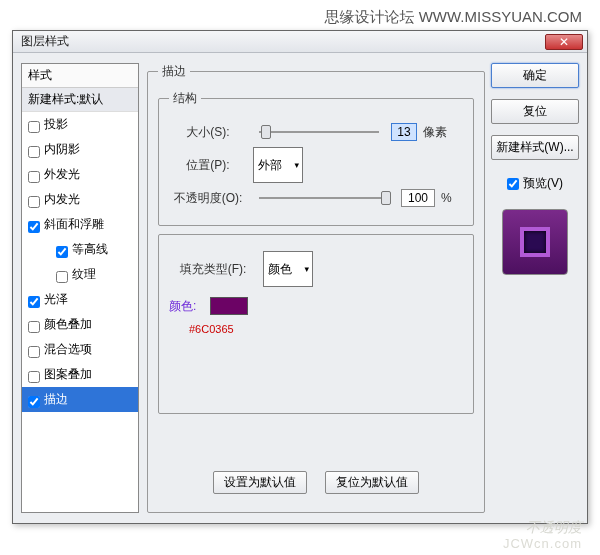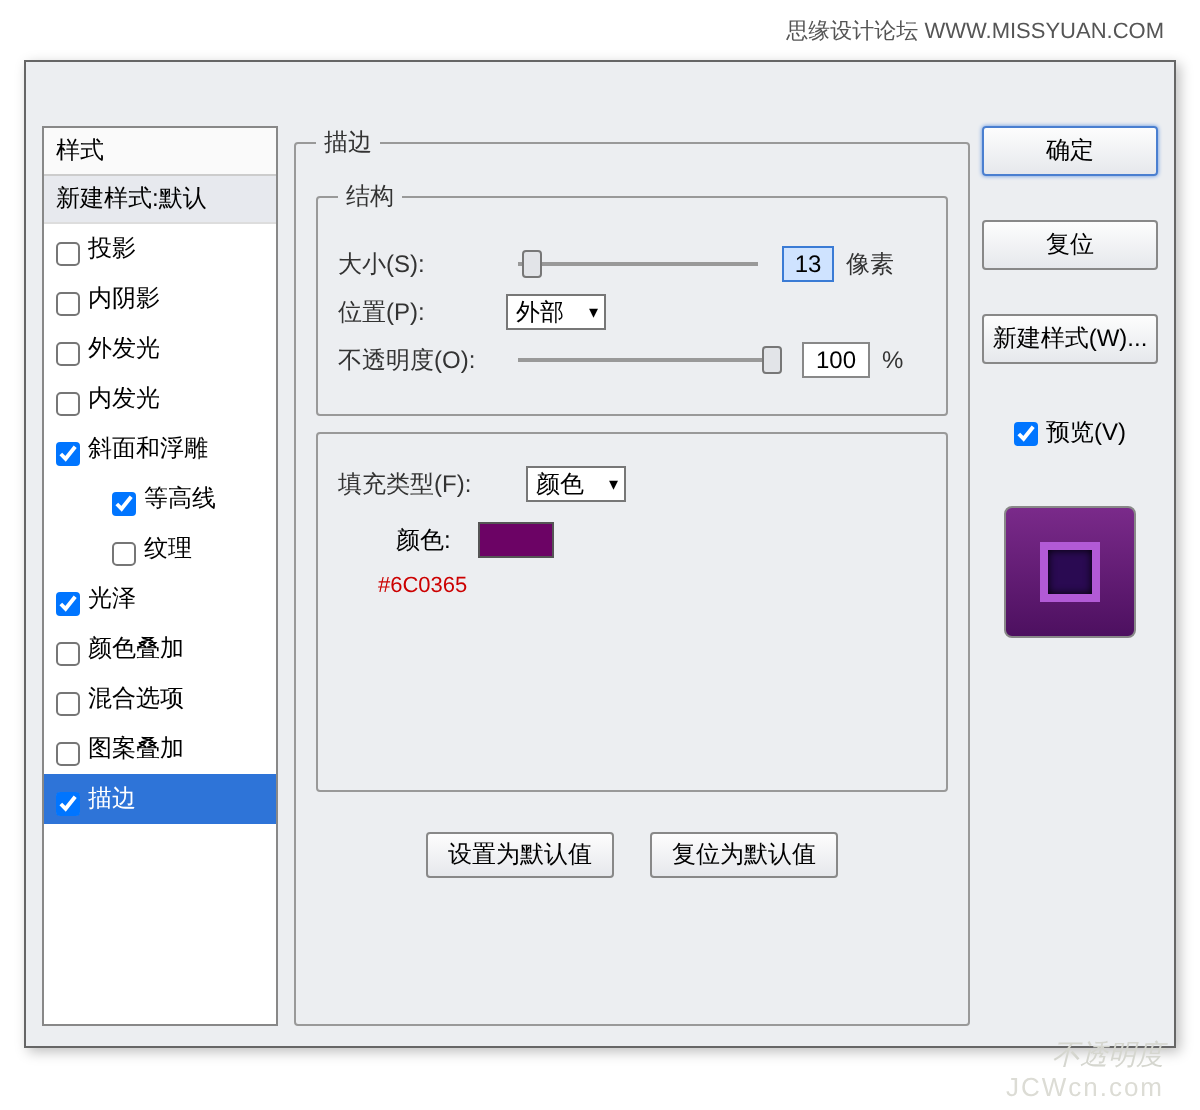--- a/index.html
+++ b/index.html
@@ -1,18 +1,18 @@
 <!DOCTYPE html>
 <html><head>
 <meta charset="utf-8">
 <style>
 * { box-sizing: border-box; margin: 0; padding: 0; font-family: "Microsoft YaHei", SimSun, Arial, sans-serif; font-size: 12px; }
 body { background: #fff; width: 600px; height: 555px; position: relative; overflow: hidden; }
 
-.top-text { position: absolute; top: 8px; right: 18px; color: #555; font-size: 11px; }
+.top-text { position: absolute; top: 8px; right: 18px; color: #555; font-size: 15px; }
 
 .dialog { position: absolute; left: 12px; top: 30px; width: 576px; height: 494px; background: #eceef1; border: 1px solid #666; box-shadow: 2px 2px 6px rgba(0,0,0,0.25); }
 
 .titlebar { height: 22px; background: linear-gradient(#f5f6f8,#e2e5ea); border-bottom: 1px solid #b8bcc3; display: flex; align-items: center; justify-content: space-between; padding: 0 4px 0 8px; }
 .titlebar .title { color: #222; }
 .close-btn { width: 38px; height: 16px; background: linear-gradient(#e58a8a,#c93535); border: 1px solid #8a2323; border-radius: 2px; color: #fff; display: flex; align-items: center; justify-content: center; font-size: 11px; cursor: pointer; }
 
 .body { position: absolute; top: 22px; left: 0; right: 0; bottom: 0; }
 
 
@@ -23,56 +23,62 @@
 .style-item.selected { background: #2e74d8; color: #fff; }
 .style-item input[type=checkbox] { width: 12px; height: 12px; }
 .indent { padding-left: 18px; margin-left: 16px; }
 
 
 .center-panel { position: absolute; left: 134px; top: 10px; width: 338px; height: 450px; }
 fieldset { border: 1px solid #999; border-radius: 2px; margin-bottom: 8px; padding: 10px 10px 12px 10px; position: relative; }
 legend { padding: 0 4px; color: #333; }
 .outer-fs { height: 100%; }
 .row { display: flex; align-items: center; margin: 6px 0; gap: 6px; }
-.row-label { width: 78px; text-align: left; color: #333; }
+.row-label { width: 78px; text-align: center; color: #333; }
 .slider-track { flex: 0 0 120px; height: 2px; background: #999; position: relative; margin: 0 6px; }
 .slider-handle { position: absolute; width: 10px; height: 14px; background: #e2e4e8; border: 1px solid #777; top: -6px; border-radius: 2px; }
 .num-input { width: 26px; height: 18px; border: 1px solid #3a7bd5; background: #cfe3ff; text-align: center; color: #000; }
 .unit { color: #333; }
-.select { border: 1px solid #777; background: #fff; height: 18px; padding: 0 14px 0 4px; position: relative; display: inline-flex; align-items: center; min-width: 50px; }
+.select { border: 1px solid #777; background: #fff; height: 36px; padding: 0 14px 0 4px; position: relative; display: inline-flex; align-items: center; min-width: 50px; }
 .select::after { content: "▾"; position: absolute; right: 3px; font-size: 9px; }
 .opacity-slider { flex: 0 0 130px; }
 .opacity-handle { left: 122px; }
 .num-plain { width: 34px; height: 18px; border: 1px solid #888; background: #fff; text-align: center; }
 
 .color-swatch { width: 38px; height: 18px; background: #6C0365; border: 1px solid #555; cursor: pointer; }
-.color-label { color: #000000; margin-right: 8px; margin-left: 29px; }
+.color-label { color: #6d28d9; margin-right: 8px; }
 .hex-text { color: #c00; margin-left: 20px; margin-top: 8px; font-size: 11px; display: block; }
 
-.btn-row { display: flex; justify-content: center; gap: 18px; margin-top: 20px; }
+.btn-row { display: flex; justify-content: center; gap: 18px; margin-top: 57px; }
 .btn { border: 1px solid #888; background: linear-gradient(#fdfdfd,#e6e8ec); padding: 2px 10px; border-radius: 2px; cursor: pointer; }
 
 
-.right-panel { position: absolute; right: 8px; top: 10px; width: 88px; display: flex; flex-direction: column; gap: 22px; }
+.right-panel { position: absolute; right: 8px; top: 10px; width: 88px; display: flex; flex-direction: column; gap: 11px; }
 .rbtn { border: 1px solid #888; background: linear-gradient(#fdfdfd,#e6e8ec); padding: 3px 0; border-radius: 2px; cursor: pointer; text-align: center; }
 .rbtn.primary { border: 1px solid #4a7fd0; box-shadow: 0 0 2px #5a8fe0; }
 .preview-row { display: flex; align-items: center; gap: 4px; justify-content: center; margin-top: 4px; }
 .preview-row input { width: 12px; height: 12px; }
 .preview-box { width: 66px; height: 66px; background: linear-gradient(#7a2a8a,#4d1060); border: 1px solid #888; margin: 6px auto 0; display: flex; align-items: center; justify-content: center; border-radius: 4px; }
 .preview-inner { width: 30px; height: 30px; background: #2a0a52; border: 4px solid #b25ad6; box-shadow: inset 0 0 4px #000; }
 
 .watermark1 { position: absolute; right: 18px; bottom: 18px; color: #d5d6cf; font-size: 14px; font-style: italic; pointer-events: none; }
 .watermark2 { position: absolute; right: 18px; bottom: 4px; color: #dcdcd5; font-size: 13px; letter-spacing: 1px; pointer-events: none; }
 </style>
 </head>
 <body>
 
 <div class="top-text">思缘设计论坛  WWW.MISSYUAN.COM</div>
 
 <div class="dialog">
+  <div class="titlebar">
+    <span class="title">图层样式</span>
+    <div class="close-btn">
+      <span>✕</span>
+    </div>
+  </div>
 
   <div class="body">
 
     <div class="styles-panel">
       <div class="styles-header">样式</div>
       <div class="blend-row">新建样式:默认</div>
       <div id="styles-items">
           <div class="style-item">
             <input type="checkbox" style="">
             <span>投影</span>

